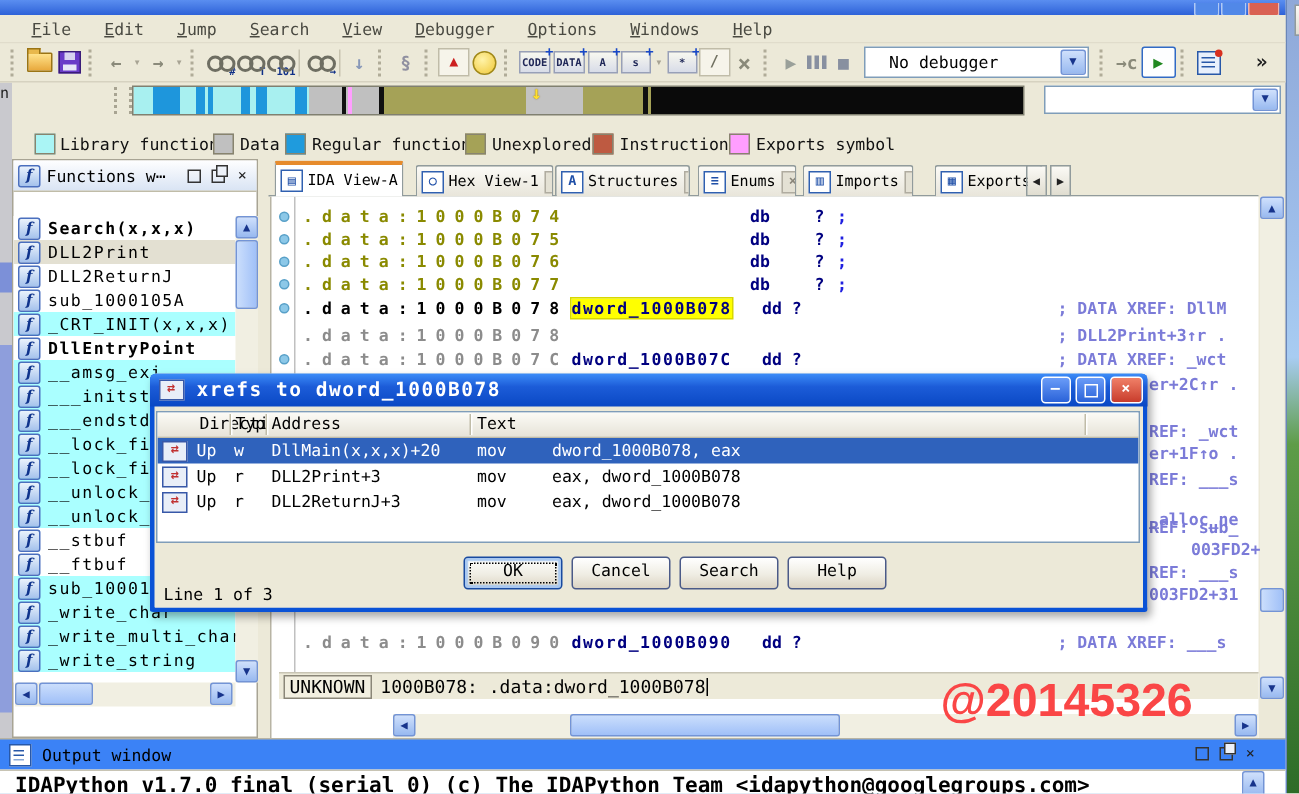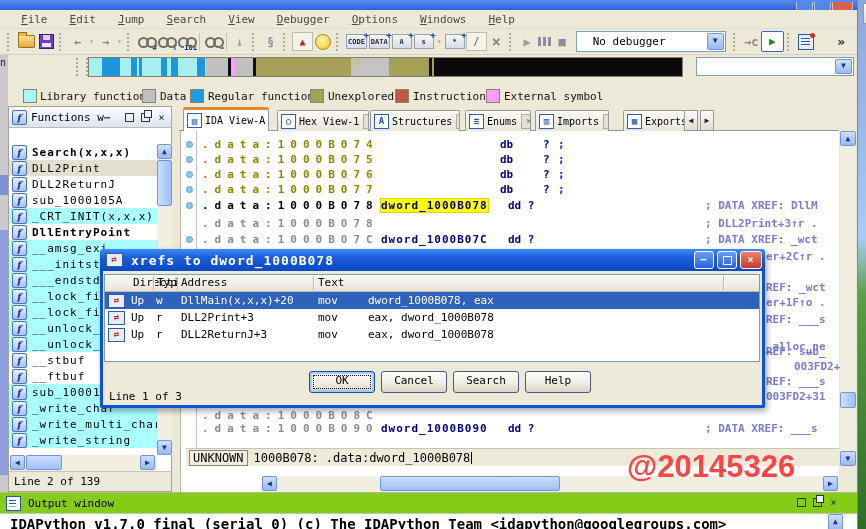--- a/index.html
+++ b/index.html
@@ -149,21 +149,21 @@
   #dlg-head i{position:absolute;top:1px;width:1px;height:14px;background:#C0BCA8;box-shadow:1px 0 0 #fff}
   .xrow{position:absolute;left:0;width:654px;height:17px;color:#000}
   .xrow span{position:absolute;top:2px;white-space:pre}
   .xrow.selected{background:#2F62BC;color:#fff}
   .xrow .xref-ico{position:absolute;left:3px;top:2px}
   .xpbtn{position:absolute;top:122px;width:64px;height:20px;background:linear-gradient(180deg,#FFFFFF,#EFEDE3 55%,#DCD4C4);border:1px solid #4A5A88;border-radius:3px;font-size:11px;text-align:center;line-height:18px}
   .xpbtn.default{box-shadow:inset 0 0 1px 2px #A8C8F0;outline:1px dotted #000;outline-offset:-5px;border-color:#184AA0}
   #dlg-status{position:absolute;left:6px;top:141px;color:#000}
 
   
-  #out-win{left:0;top:492px;width:857px;height:37px;background:#84cc16;border-top:1px solid #B8B4A4;box-sizing:border-box;z-index:5}
+  #out-win{left:0;top:492px;width:857px;height:37px;background:#3b82f6;border-top:1px solid #B8B4A4;box-sizing:border-box;z-index:5}
   #out-title{position:absolute;left:0;top:1px;width:857px;height:19px;display:flex;align-items:center}
   .doc-ico{width:13px;height:13px;background:#fff;border:1px solid #2858A8;position:relative;flex:none}
   .doc-ico::before{content:"";position:absolute;left:2px;top:3px;width:7px;height:1px;background:#2858A8;box-shadow:0 3px 0 #2858A8,0 6px 0 #88A8D8}
   #out-title .doc-ico{margin-left:6px}
   #out-title .t{margin-left:7px}
   #out-btns{position:absolute;right:14px;top:3px;display:flex}
   #out-text-row{position:absolute;left:0;top:20px;width:857px;height:17px;background:#fff;border-top:1px solid #C8C4B4}
   #out-text{position:absolute;left:10px;top:2px;font-size:14px;font-weight:bold;white-space:pre}
   #out-vsb{position:absolute;right:14px;top:0px;width:15px;height:17px}
 
@@ -269,21 +269,21 @@
     <div class="lg-lb" style="left: 40px;">Library function</div>
     <div class="lg-sq" style="left: 142px; background: rgb(192, 192, 192);"></div>
     <div class="lg-lb" style="left: 160px;">Data</div>
     <div class="lg-sq" style="left: 190px; background: rgb(31, 155, 221);"></div>
     <div class="lg-lb" style="left: 208px;">Regular function</div>
     <div class="lg-sq" style="left: 310px; background: rgb(165, 162, 87);"></div>
     <div class="lg-lb" style="left: 328px;">Unexplored</div>
     <div class="lg-sq" style="left: 395px; background: rgb(190, 90, 65);"></div>
     <div class="lg-lb" style="left: 413px;">Instruction</div>
     <div class="lg-sq" style="left: 486px; background: rgb(255, 158, 255);"></div>
-    <div class="lg-lb" style="left: 504px;">External symbol</div>
+    <div class="lg-lb" style="left: 504px;">Exports symbol</div>
   </div>
 
 <div class="abs" id="fn-panel">
   <div id="fn-title">
     <div class="fico">f</div>
     <div class="t">Functions w⋯</div>
     <div class="wbtn">
         <div class="g-box"></div>
       </div>
     <div class="wbtn">
@@ -370,21 +370,20 @@
       </div>
     </div>
   <div class="sb-track-v" style="left:148px;top:37px;width:15px;height:311px"></div>
   <div class="sb-btn" style="left:148px;top:37px;width:15px;height:15px">▲</div>
   <div class="sb-thumb-v" style="left:148px;top:53px;width:15px;height:46px"></div>
   <div class="sb-btn" style="left:148px;top:333px;width:15px;height:15px">▼</div>
   <div class="sb-track-h" style="left:1px;top:348px;width:147px;height:16px"></div>
   <div class="sb-btn" style="left:1px;top:348px;width:15px;height:15px">◀</div>
   <div class="sb-thumb-h" style="left:17px;top:348px;width:36px;height:15px"></div>
   <div class="sb-btn" style="left:131px;top:348px;width:15px;height:15px">▶</div>
-  <div id="fn-status">Line 2 of 139</div>
 </div>
 
 <div class="abs" id="tabbar">
     <div class="tab active" style="left: 4px; width: 86px;">
       <div class="tabicon">▤</div>
       <div>IDA View-A</div>
     </div>
     <div class="tab" style="left: 98px; width: 92px;">
       <div class="tabicon">○</div>
       <div>Hex View-1</div>
@@ -424,21 +423,21 @@
     <div class="dline" style="left: 0px; top: 153px; width: 866px;"><span class="adr olv" style="left: 202px;">.data:1000B075</span><span class="nvy" style="left: 500px;">db</span><span class="nvy" style="left: 543px;">?</span><span class="blu" style="left: 558px;">;</span></div>
     <div class="dot" style="position: absolute; left: 186px; top: 171px;"></div>
     <div class="dline" style="left: 0px; top: 168px; width: 866px;"><span class="adr olv" style="left: 202px;">.data:1000B076</span><span class="nvy" style="left: 500px;">db</span><span class="nvy" style="left: 543px;">?</span><span class="blu" style="left: 558px;">;</span></div>
     <div class="dot" style="position: absolute; left: 186px; top: 186px;"></div>
     <div class="dline" style="left: 0px; top: 183px; width: 866px; padding-left: 32px;"><span class="adr olv" style="left: 202px;">.data:1000B077</span><span class="nvy" style="left: 500px;">db</span><span class="nvy" style="left: 543px;">?</span><span class="blu" style="left: 558px;">;</span></div>
     <div class="dot" style="position: absolute; left: 186px; top: 202px;"></div>
     <div class="dline" style="left: 0px; top: 199px; width: 866px;"><span class="adr blk" style="left: 202px;">.data:1000B078</span><span class="nm hl" style="left: 381px;">dword_1000B078</span><span class="nvy" style="left: 508px;">dd ?</span><span class="cmt" style="left: 705px;">; DATA XREF: DllM</span></div>
     <div class="dline" style="left: 0px; top: 217px; width: 866px;"><span class="adr gry" style="left: 202px;">.data:1000B078</span><span class="cmt" style="left: 705px;">; DLL2Print+3↑r .</span></div>
     <div class="dot" style="position: absolute; left: 186px; top: 236px;"></div>
     <div class="dline" style="left: 0px; top: 233px; width: 866px;"><span class="adr gry" style="left: 202px;">.data:1000B07C</span><span class="nm nvy" style="left: 381px;">dword_1000B07C</span><span class="nvy" style="left: 508px;">dd ?</span><span class="cmt" style="left: 705px;">; DATA XREF: _wct</span></div>
-    <div class="dline" style="left: 0px; top: 409px; width: 866px;"><span class="adr gry" style="left: 202px;">.data:1000B08C</span></div>
+    <div class="dline" style="left: 0px; top: 409px; width: 866px;"></div>
     <div class="dline" style="left: 0px; top: 422px; width: 866px;"><span class="adr gry" style="left: 202px;">.data:1000B090</span><span class="nm nvy" style="left: 381px;">dword_1000B090</span><span class="nvy" style="left: 508px;">dd ?</span><span class="cmt" style="left: 705px;">; DATA XREF: ___s</span></div>
     <div class="frag" style="top: 250px;">er+2C↑r .</div>
     <div class="frag" style="top: 281px;">REF: _wct</div>
     <div class="frag" style="top: 296px;">er+1F↑o .</div>
     <div class="frag" style="top: 313px;">REF: ___s</div>
     <div class="frag" style="top: 340px;">_alloc_ne</div>
     <div class="frag" style="top: 345px;">REF: sub_</div>
     <div class="frag" style="top: 360px; padding-left: 28px;">003FD2+25</div>
     <div class="frag" style="top: 375px;">REF: ___s</div>
     <div class="frag" style="top: 390px;">003FD2+31</div>

